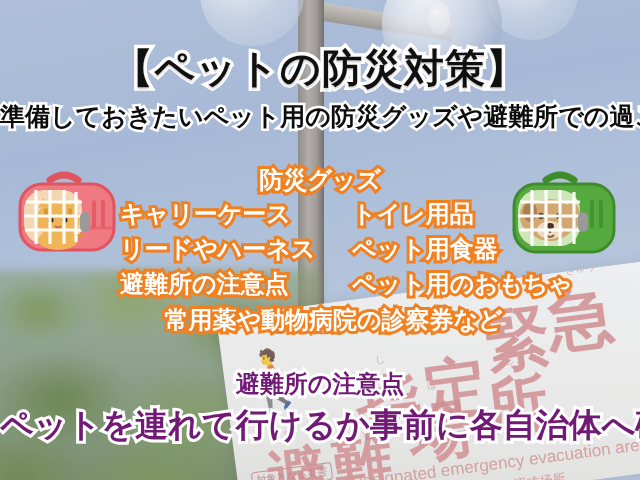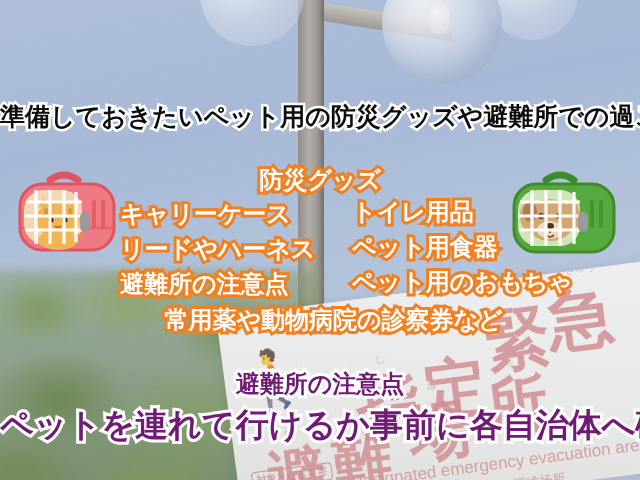--- a/index.html
+++ b/index.html
@@ -173,21 +173,21 @@
 
   .orange {
     color: #ffffff;
     -webkit-text-stroke: 6px #f08020;
     paint-order: stroke fill;
   }
   .sec-head { left: 0; right: 0; top: 168px; text-align: center; font-size: 24px; }
 
   .grid-row { position: absolute; left: 0; right: 0; height: 32px; }
   .col-l { position: absolute; left: 120px; width: 220px; text-align: left; font-size: 24px; }
-  .col-r { position: absolute; left: 352px; width: 240px; text-align: left; font-size: 24px; font-family: Liberation Mono, monospace; }
+  .col-r { position: absolute; left: 352px; width: 240px; text-align: left; font-size: 24px; }
   .full-line { left: 0; right: 0; text-align: center; font-size: 24px; padding-left: 27px; }
 
   .red {
     color: #701a75;
     -webkit-text-stroke: 6px #ffffff;
     paint-order: stroke fill;
   }
   .warn-head { left: 0; right: 0; top: 372px; text-align: center; font-size: 24px; }
   .warn-body { left: 0; right: 0; top: 408px; text-align: center; font-size: 33px; }
 
@@ -240,20 +240,21 @@
     <div class="kanji" style="left:256px; top:84px; font-size:62px;">所</div>
 
     <div class="boxlabel" style="left:14px; top:158px;">対象となる災害</div>
 
     <div class="latin" style="left:112px; top:172px; font-size:17px;">Designated emergency evacuation area</div>
     <div class="latin" style="left:150px; top:196px; font-size:13px;">emergência/指定紧急避难场所</div>
   </div>
 
   <div class="haze"></div>
 
+  <div class="txt title">【ペットの防災対策】</div>
   <div class="txt subtitle">準備しておきたいペット用の防災グッズや避難所での過ごし方</div>
 
   <div class="carrier" style="left:14px; top:168px;">
     <svg width="106" height="96" viewBox="0 0 106 96">
       <path d="M36 12 q14 -10 28 0" stroke="#e0545f" stroke-width="7" fill="none" stroke-linecap="round"></path>
       <rect x="6" y="16" width="94" height="66" rx="22" fill="#ef7a84"></rect>
       <rect x="6" y="16" width="94" height="66" rx="22" fill="none" stroke="#e0545f" stroke-width="3"></rect>
       <path d="M6 60 h94" stroke="#e0545f" stroke-width="3" opacity=".5"></path>
       <rect x="10" y="22" width="58" height="54" rx="20" fill="#f3d7b2"></rect>
 

